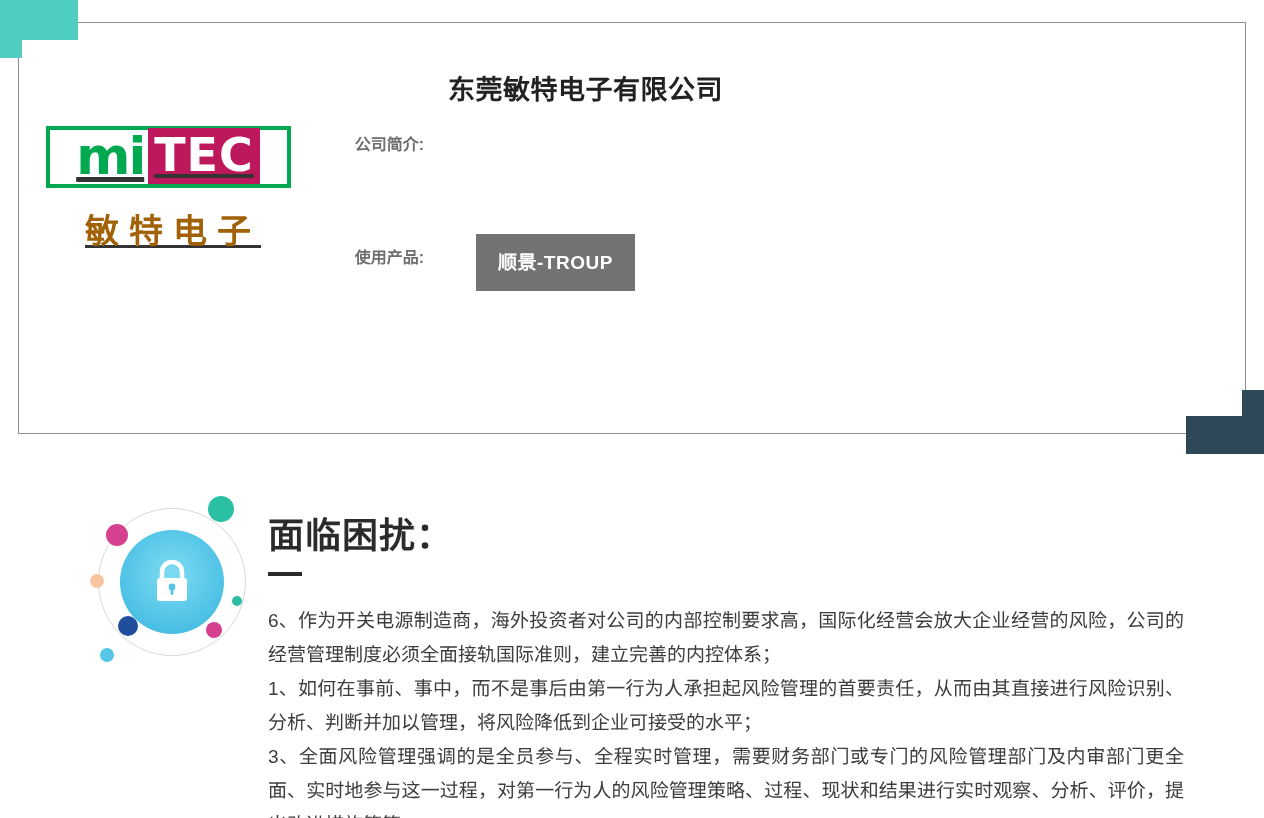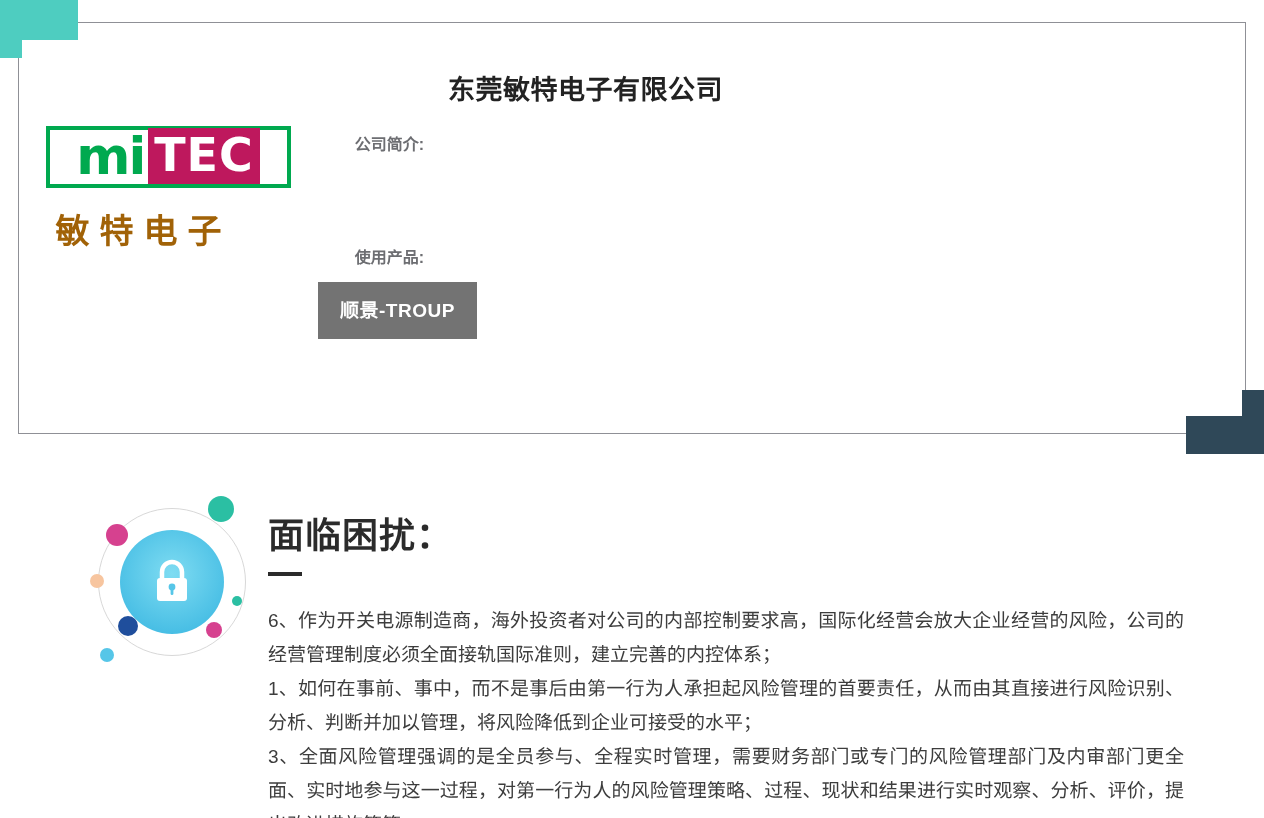--- a/index.html
+++ b/index.html
@@ -85,21 +85,22 @@
     width: 300px;
     flex: none;
     display: flex;
     align-items: flex-start;
     justify-content: center;
     padding-top: 104px;
     box-sizing: border-box;
   }
   .logo {
     width: 245px;
-    text-align: left;
+    text-align: center;
+    text-decoration: underline;
   }
   .logo-top {
     border: 4px solid #00a94f;
     box-sizing: border-box;
     padding: 2px 4px 4px 4px;
     display: flex;
     align-items: center;
     justify-content: center;
     height: 62px;
   }
@@ -140,20 +141,21 @@
     font-size: 27px;
     font-weight: bold;
     color: #222;
     margin: 0 0 22px 130px;
     letter-spacing: 0.5px;
   }
   .field-row {
     display: flex;
     align-items: flex-start;
     margin-bottom: 18px;
+    gap: 40px;
   }
   .field-label {
     width: 118px;
     flex: none;
     text-align: right;
     padding-right: 12px;
     font-size: 16px;
     font-weight: bold;
     color: #6d6e72;
     box-sizing: border-box;
@@ -163,21 +165,20 @@
     flex: 1;
     font-size: 18px;
     line-height: 31px;
     color: #3a3a3a;
     max-width: 705px;
   }
   .product-row {
     display: flex;
     align-items: flex-start;
     margin-top: 74px;
-    flex-direction: column;
   }
   .product-row .field-label {
     line-height: 48px;
   }
   .product-badge {
     display: inline-block;
     background: #737373;
     color: #ffffff;
     font-size: 19px;
     font-weight: bold;

